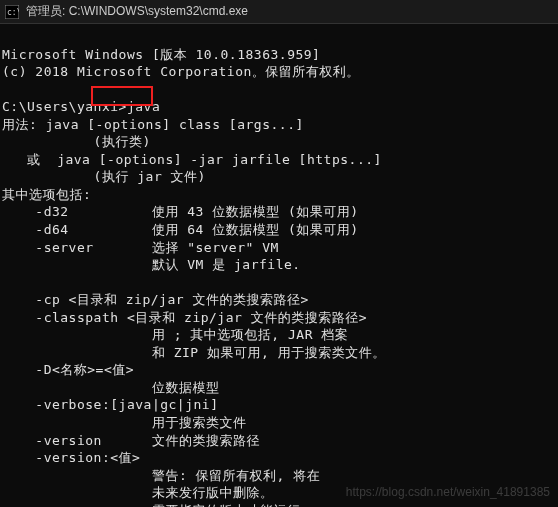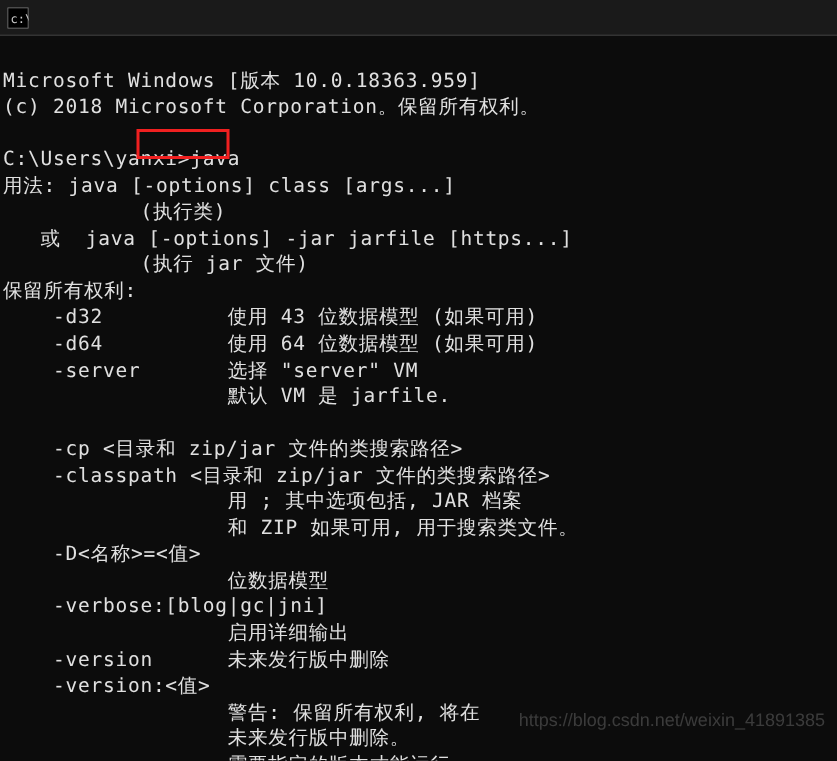--- a/index.html
+++ b/index.html
@@ -43,63 +43,64 @@
       position: absolute;
       border: 2px solid #f02020;
       top: 62px;
       left: 91px;
       width: 62px;
       height: 20px;
       pointer-events: none;
     }
     .watermark {
       position: absolute;
-      bottom: 20px;
+      bottom: 8px;
       right: 8px;
       color: rgba(200,200,200,0.25);
       font-size: 12px;
       font-family: sans-serif;
     }
   </style>
 </head>
 <body>
 
 <div class="titlebar">
   <span class="titlebar-icon">
     <svg width="14" height="14" viewBox="0 0 14 14">
       <rect x="0" y="0" width="14" height="14" fill="#000" stroke="#888" stroke-width="1"></rect>
       <text x="2" y="10" font-size="8" fill="#ccc" font-family="monospace">c:\</text>
     </svg>
   </span>
+  <span>管理员: C:\WINDOWS\system32\cmd.exe</span>
 </div>
 
 <div class="terminal">
 <span>Microsoft Windows [版本 10.0.18363.959]</span>
 <span>(c) 2018 Microsoft Corporation。保留所有权利。</span>
 <span></span>
 <span>C:\Users\yanxi&gt;java</span>
 <span>用法: java [-options] class [args...]</span>
 <span>           (执行类)</span>
 <span>   或  java [-options] -jar jarfile [https...]</span>
 <span>           (执行 jar 文件)</span>
-<span>保留所有权利:</span>
+<span>其中选项包括:</span>
 <span>    -d32          使用 43 位数据模型 (如果可用)</span>
 <span>    -d64          使用 64 位数据模型 (如果可用)</span>
 <span>    -server       选择 "server" VM</span>
 <span>                  默认 VM 是 jarfile.</span>
 <span></span>
 <span>    -cp &lt;目录和 zip/jar 文件的类搜索路径&gt;</span>
 <span>    -classpath &lt;目录和 zip/jar 文件的类搜索路径&gt;</span>
 <span>                  用 ; 其中选项包括, JAR 档案</span>
 <span>                  和 ZIP 如果可用, 用于搜索类文件。</span>
 <span>    -D&lt;名称&gt;=&lt;值&gt;</span>
 <span>                  位数据模型</span>
-<span>    -verbose:[blog|gc|jni]</span>
-<span>                  启用详细输出</span>
-<span>    -version      未来发行版中删除</span>
+<span>    -verbose:[java|gc|jni]</span>
+<span>                  用于搜索类文件</span>
+<span>    -version      文件的类搜索路径</span>
 <span>    -version:&lt;值&gt;</span>
 <span>                  警告: 保留所有权利, 将在</span>
 <span>                  未来发行版中删除。</span>
 <span>                  需要指定的版本才能运行</span>
 
 
 
 <div class="highlight-box"></div>
 </div>
 

